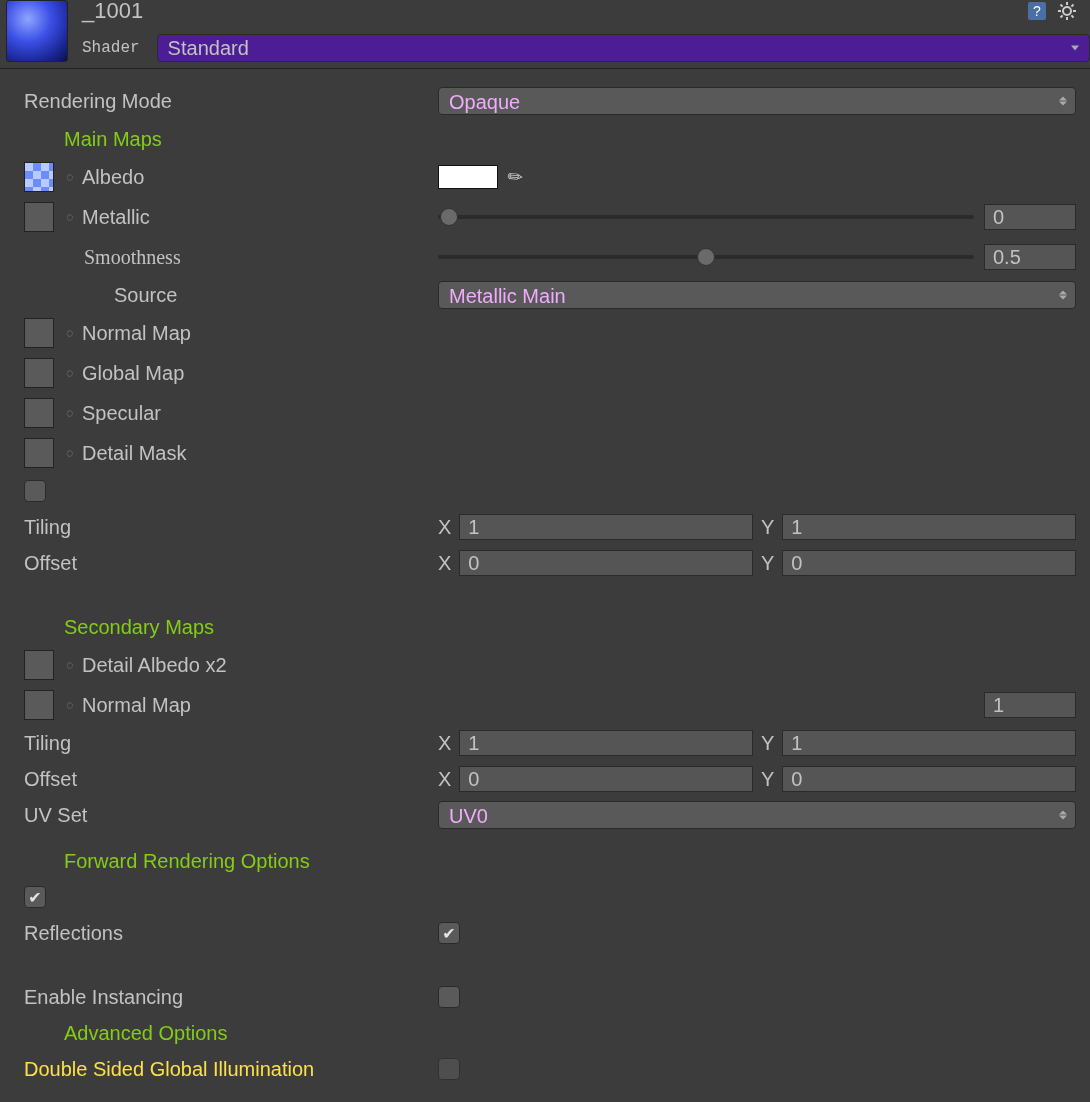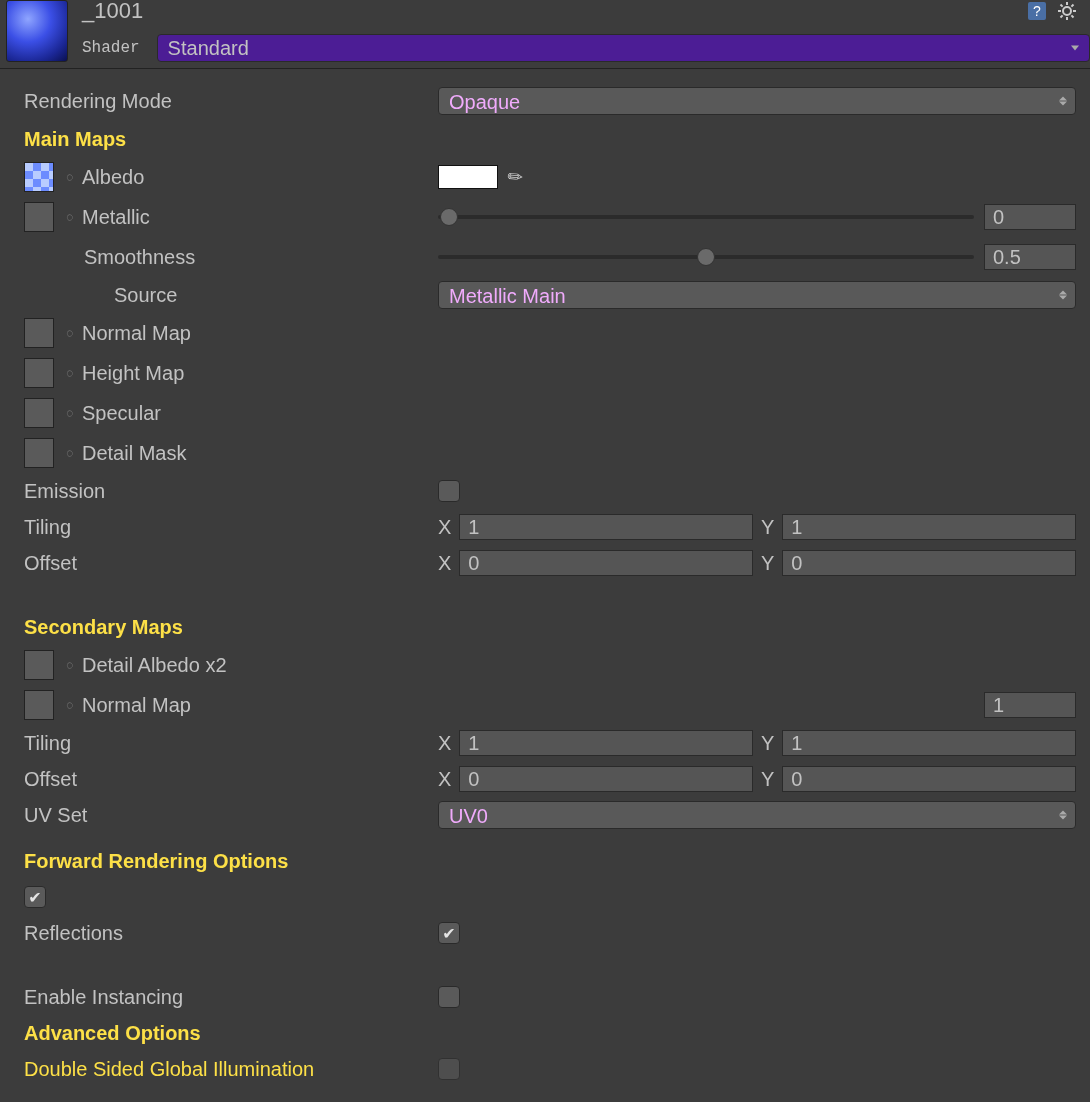--- a/index.html
+++ b/index.html
@@ -62,22 +62,22 @@
   .hicon { width: 22px; height: 22px; display:flex;align-items:center;justify-content:center; }
 
   .body { padding: 12px 14px 0 24px; }
   .row {
     display: flex;
     align-items: center;
     height: 36px;
   }
   .row.tall { height: 40px; }
   .label { width: 414px; font-size: 20px; }
-  .label.bold { font-weight: bold; color: #fde047; }
-  .label.indent2 { padding-left: 60px; }
+  .label.bold { font-weight: normal; color: #84cc16; margin-left: 40px; }
+  .label.indent2 { padding-left: 60px; font-family: Liberation Serif, serif; }
   .label.indent3 { padding-left: 90px; }
   .label.disabled { color: #fde047; }
   .row .field { flex: 1; display: flex; align-items: center; }
 
   .tex-thumb {
     width: 30px; height: 30px;
     background: #5a5a5a;
     border: 1px solid #222;
     margin-right: 10px;
     flex-shrink: 0;
@@ -301,42 +301,41 @@
       <div class="tex-thumb"></div>
       <span class="bullet">◌</span>
       <span>Normal Map</span>
     </div>
   </div>
 
   <div class="row tall">
     <div class="label label-flex" style="padding-left:0;">
       <div class="tex-thumb"></div>
       <span class="bullet">◌</span>
-      <span>Height Map</span>
+      <span>Global Map</span>
     </div>
   </div>
 
   <div class="row tall">
     <div class="label label-flex" style="padding-left:0;">
       <div class="tex-thumb"></div>
       <span class="bullet">◌</span>
       <span>Specular</span>
     </div>
   </div>
 
   <div class="row tall">
     <div class="label label-flex" style="padding-left:0;">
       <div class="tex-thumb"></div>
       <span class="bullet">◌</span>
       <span>Detail Mask</span>
     </div>
   </div>
 
   <div class="row">
-    <div class="label">Emission</div>
     <div class="field">
         <div class="checkbox"></div>
       </div>
   </div>
 
   <div class="row">
     <div class="label">Tiling</div>
     <div class="xy-group">
       <span class="axis">X</span>
       <div class="numfield">

